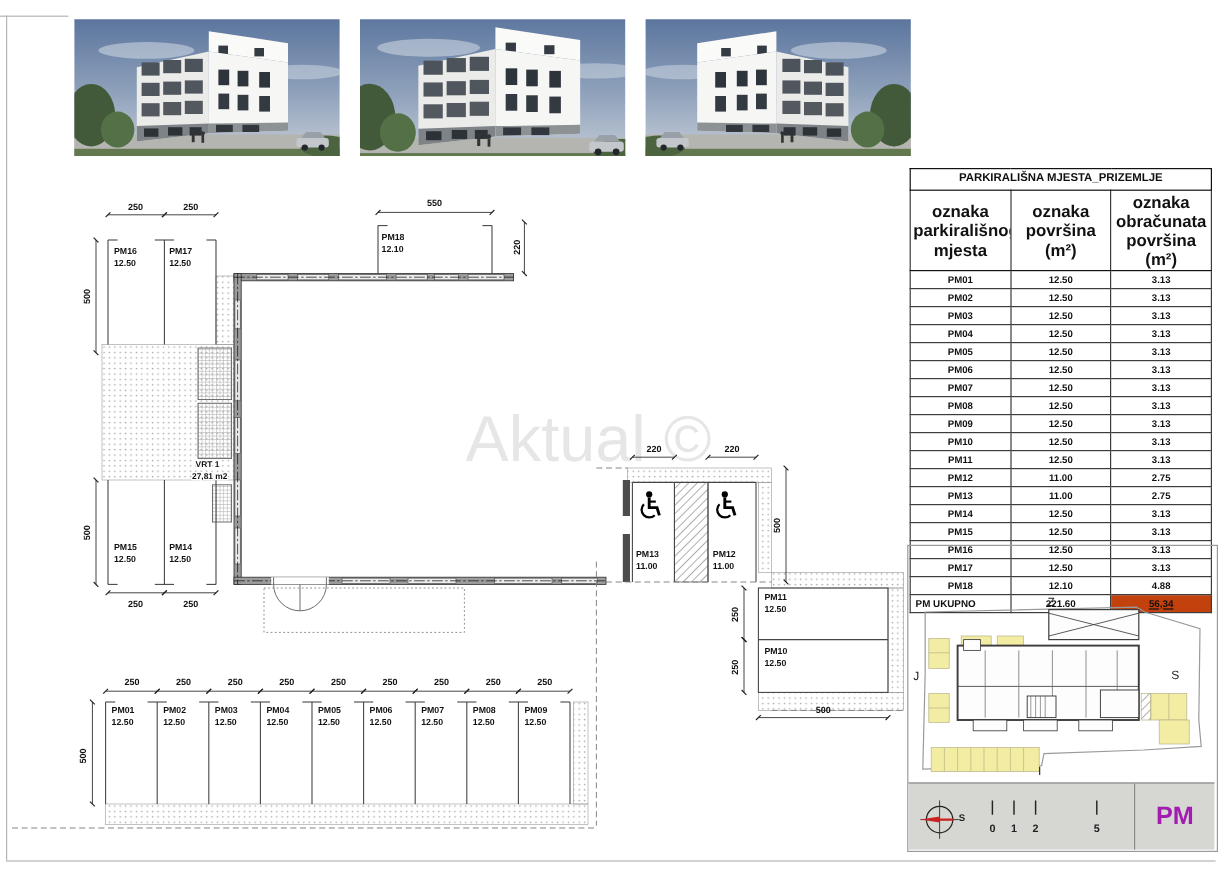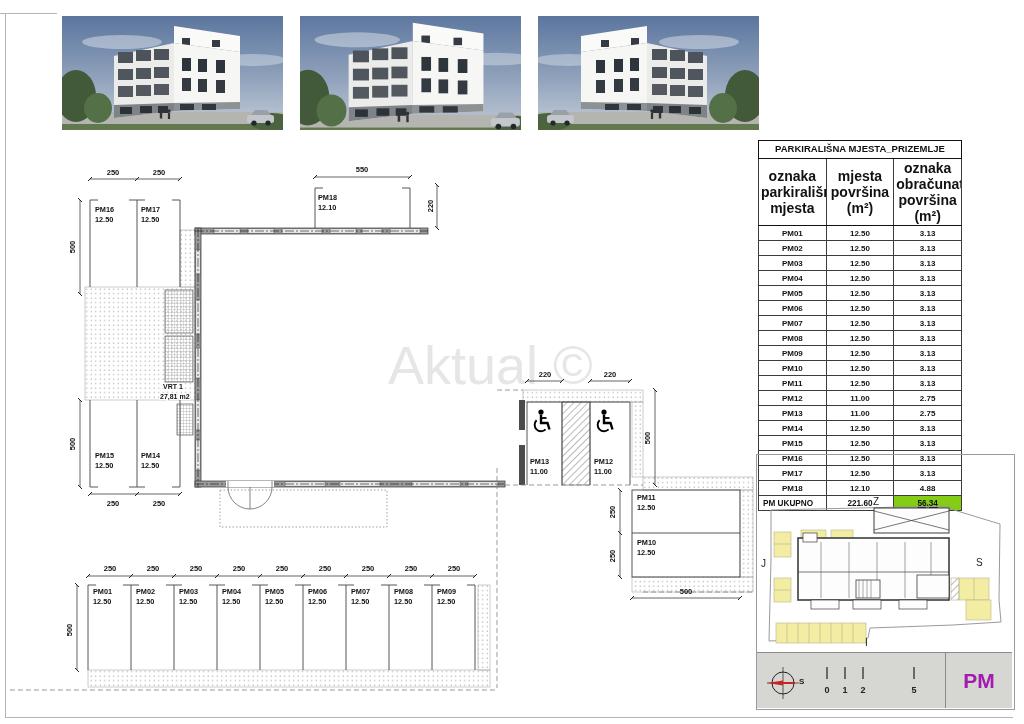--- a/index.html
+++ b/index.html
@@ -4,31 +4,31 @@
 <style>
   html,body{margin:0;padding:0;background:#fff;}
   .sheet{position:relative;width:1024px;height:724px;background:#fff;overflow:hidden;
          font-family:"Liberation Sans",sans-serif;}
   .frameline{position:absolute;background:#b5b5b5;}
   .photo{position:absolute;top:16px;width:221px;height:114px;display:block;}
   svg text{font-family:"Liberation Sans",sans-serif;}
   .plan-svg{position:absolute;left:0;top:0;}
   
   .tbl-wrap{position:absolute;left:758px;top:140px;width:252px;}
-  table.ptab{border-collapse:collapse;width:204px;table-layout:fixed;}
+  table.ptab{border-collapse:collapse;width:252px;table-layout:fixed;}
   table.ptab td,table.ptab th{border:1px solid #3c3c3c;font-size:8px;font-weight:bold;
       color:#111;text-align:center;vertical-align:middle;padding:0;line-height:1.15;
       height:14px;overflow:hidden;}
   table.ptab tr.title-row th{font-size:9.5px;height:17px;border:1.4px solid #111;}
   table.ptab tr.head-row th{font-size:14px;height:40px;border-bottom:1.4px solid #111;padding:1px 2px;}
   table.ptab{border:1.4px solid #111;}
   td.c-id{text-align:left;padding-left:14px;}
   tr.total-row td{font-size:8.2px;margin-left:48px;}
   tr.total-row td.c-total-id{text-align:left;padding-left:4px;}
-  tr.total-row td.c-hl{background:#84cc16;text-decoration:underline;}
+  tr.total-row td.c-hl{background:#c2410c;text-decoration:underline;}
   
   .rpanel{position:absolute;left:756px;top:454px;width:257px;height:254px;border:1px solid #9a9a9a;}
   .siteplan{position:absolute;left:0;top:0;}
   .titleblock{position:absolute;left:0;top:197px;width:255px;height:55px;background:#d6d6d3;
       border-top:1px solid #8a8a8a;}
   .tb-divider{position:absolute;left:188px;top:0;width:1px;height:55px;background:#8a8a8a;}
   .tb-code{position:absolute;left:189px;top:0;width:66px;height:55px;display:flex;
       align-items:center;justify-content:center;font-size:21px;font-weight:bold;color:#a21caf;}
   .tb-scale{position:absolute;left:52px;top:6px;width:136px;height:44px;}
   .tb-compass{position:absolute;left:4px;top:6px;width:50px;height:44px;}
@@ -371,21 +371,21 @@
   </svg>
 
   <div class="tbl-wrap">
     <table class="ptab">
       <thead>
         <tr class="title-row">
           <th colspan="3">PARKIRALIŠNA MJESTA_PRIZEMLJE</th>
         </tr>
         <tr class="head-row">
           <th style="width:137px">oznaka parkirališnog mjesta</th>
-          <th style="width:57px">mjesta površina (m²)</th>
+          <th style="width:57px">oznaka površina (m²)</th>
           <th style="width:57px">oznaka obračunata površina (m²)</th>
         </tr>
       </thead>
       <tbody>
           <tr>
             <td class="c-id">PM01</td>
             <td>12.50</td>
             <td>3.13</td>
           </tr>
           <tr>

